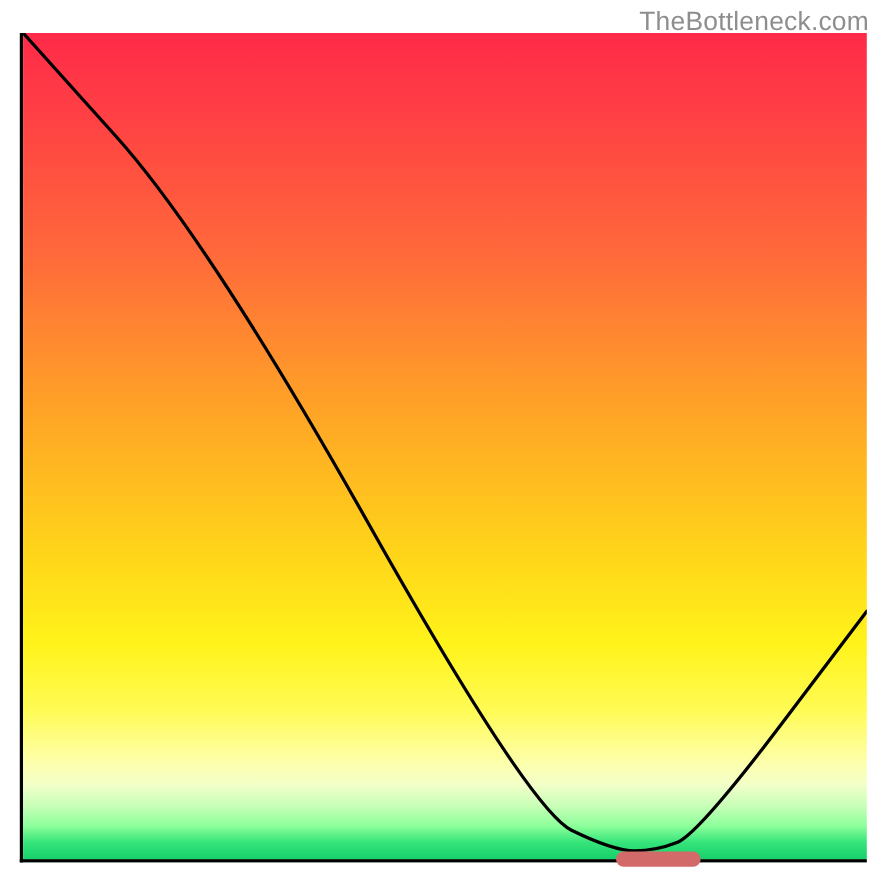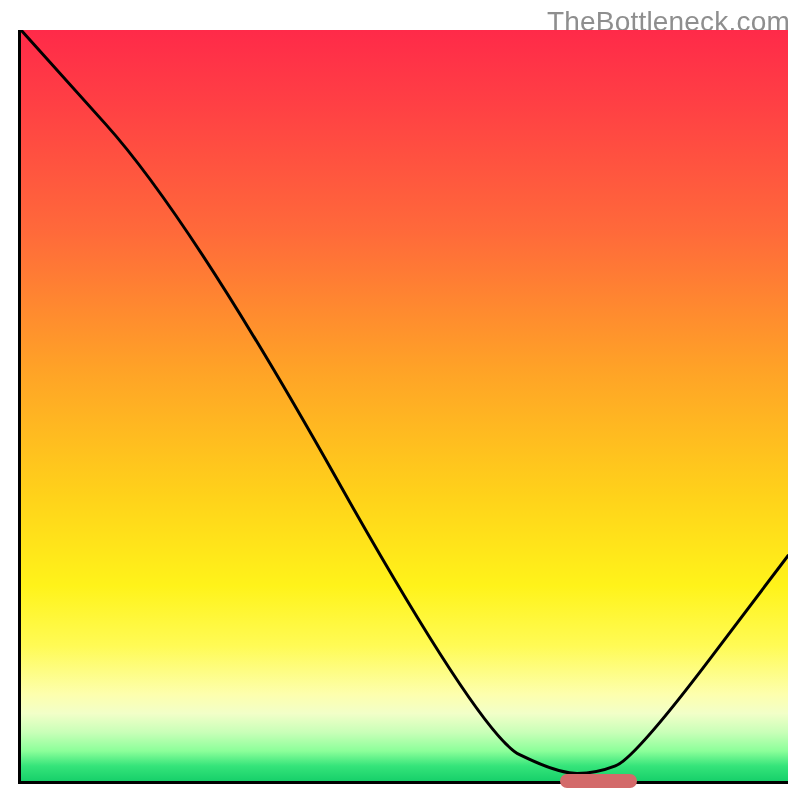--- a/index.html
+++ b/index.html
@@ -2,21 +2,21 @@
 <html><head>
 <meta charset="utf-8">
 <style>
   * { margin: 0; padding: 0; box-sizing: border-box; }
   html, body { width: 800px; height: 800px; overflow: hidden; background: #fff; }
   .wrap { position: relative; width: 800px; height: 800px; }
   .watermark {
     position: absolute;
     top: 6px; right: 10px;
     font-family: Arial, Helvetica, sans-serif;
-    font-size: 28px;
+    font-size: 24px;
     color: #8e8e8e;
     font-weight: 500;
     letter-spacing: 0.2px;
   }
   .plot {
     position: absolute;
     left: 18px; top: 30px;
     width: 770px; height: 754px;
     border-left: 3px solid #000;
     border-bottom: 3px solid #000;

